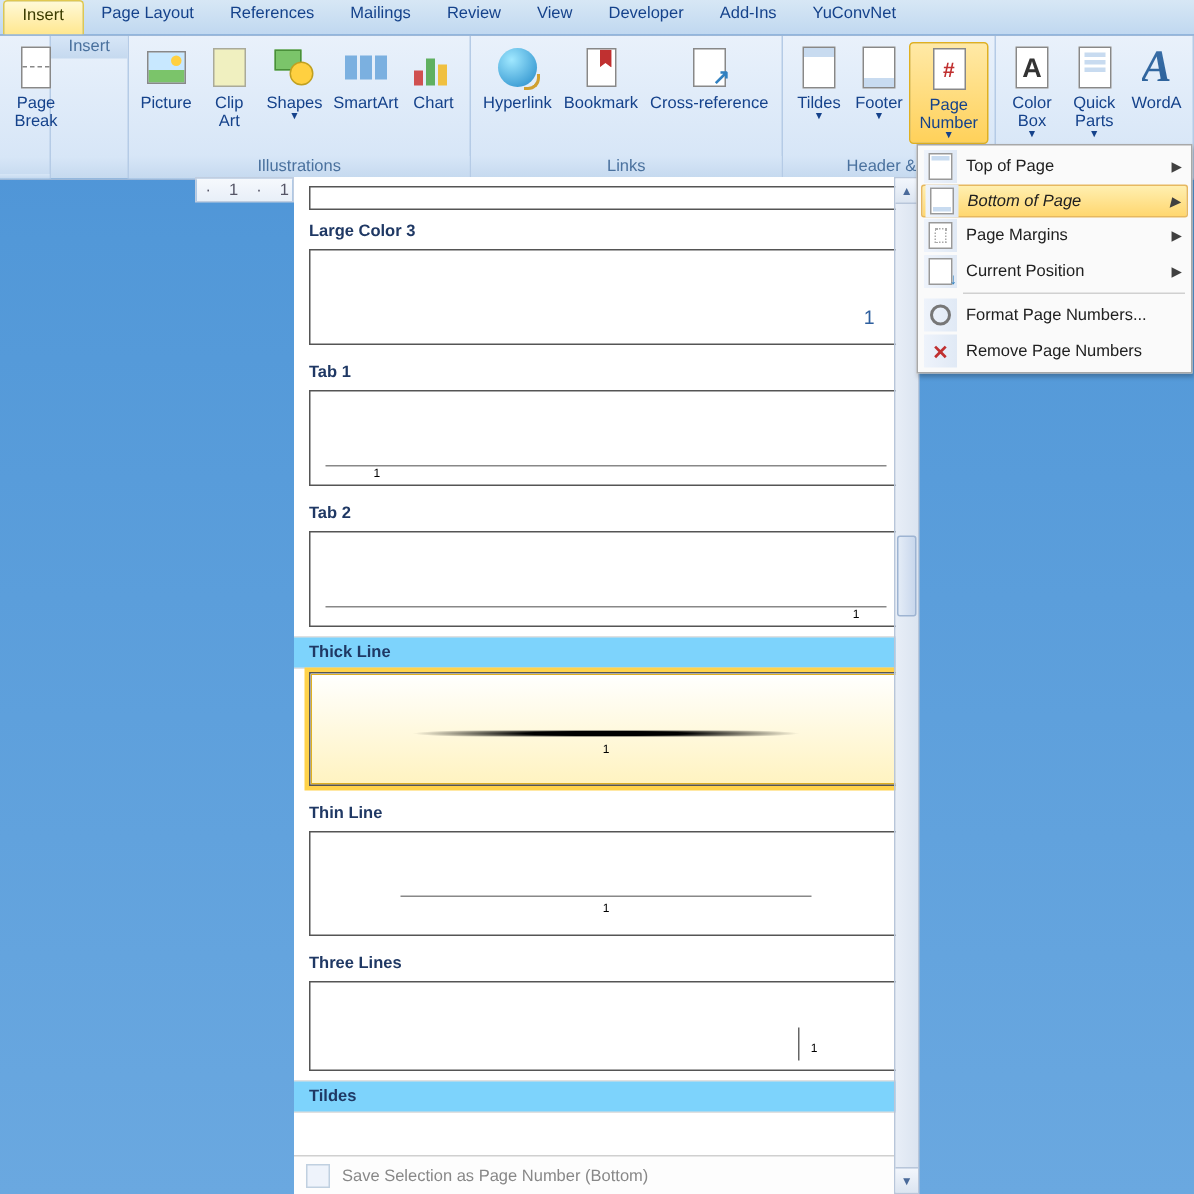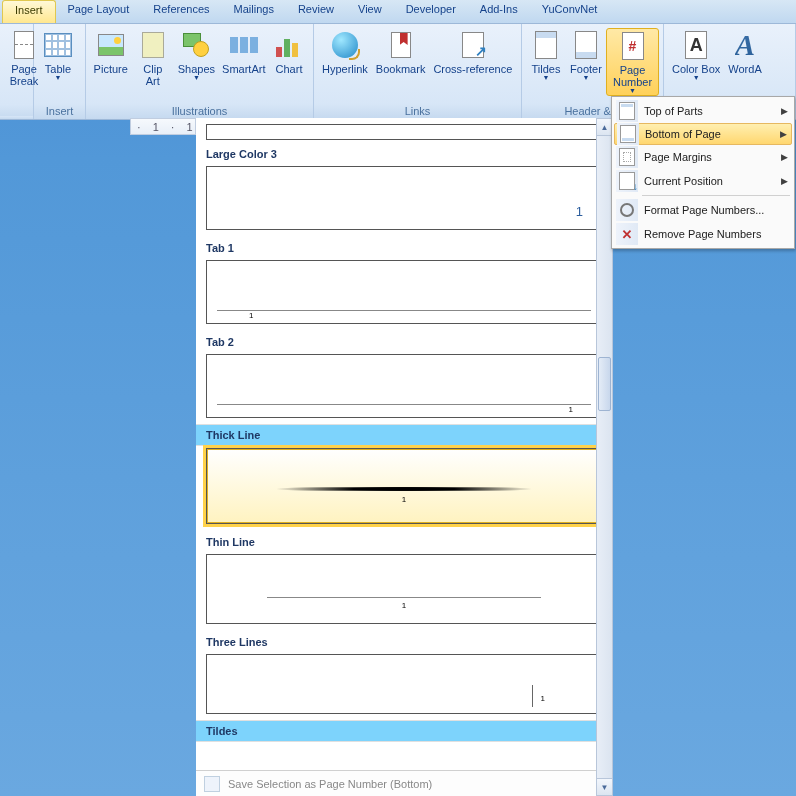--- a/index.html
+++ b/index.html
@@ -52,21 +52,21 @@
 .i-qp{width:22px;height:28px;border:1px solid #888;background:#fff;}
 .i-qp:before{content:"";display:block;margin:3px;height:3px;background:#c8dbf0;box-shadow:0 5px #c8dbf0,0 10px #c8dbf0;}
 .i-wa{font-size:30px;font-style:italic;font-family:"Times New Roman",serif;font-weight:bold;background:linear-gradient(#3a6fa8,#2a5f98);-webkit-background-clip:text;color:transparent;}
 
 
 .menu { position:absolute; top:96px; left:611px; width:184px; background:#fafafa; border:1px solid #a8a8a8; box-shadow:1px 2px 3px rgba(0,0,0,0.25); z-index:20; padding:2px; }
 .menu-row { display:flex; align-items:center; height:24px; padding:0 4px 0 2px; }
 .menu-row .mico { width:22px; height:22px; display:flex; align-items:center; justify-content:center; margin-right:6px; background:linear-gradient(to right,#eef3fb,#e0e9f5); }
 .menu-row .mlbl { flex:1; color:#202020; }
 .menu-row .arr { font-size:9px; color:#404040; }
-.menu-row.sel { background:linear-gradient(to bottom,#ffefb0,#ffd770); border:1px solid #e6b860; border-radius:2px; height:22px; }
+.menu-row.sel { background:linear-gradient(to bottom,#ffefb0,#ffd770); border:1px solid #e6b860; border-radius:2px; height:22px;font-style:italic; }
 .menu-sep { height:1px; background:#d0d0d0; margin:2px 2px 2px 28px; }
 .mico .mini{width:16px;height:18px;border:1px solid #999;background:#fff;position:relative;}
 .mico .mini.top:before{content:"";position:absolute;top:1px;left:1px;right:1px;height:3px;background:#c8dbf0;}
 .mico .mini.bot:before{content:"";position:absolute;bottom:1px;left:1px;right:1px;height:3px;background:#c8dbf0;}
 .mico .mini.mar:before{content:"";position:absolute;inset:3px;border:1px dotted #aaa;}
 .mico .mini.cur:after{content:"↓";position:absolute;right:-4px;bottom:-3px;font-size:10px;color:#3080c0;}
 .mico .del{color:#c03030;font-weight:bold;font-size:13px;}
 .mico .gear{width:14px;height:14px;border:2px solid #777;border-radius:50%;}
 
 
@@ -127,84 +127,62 @@
         <div class="ico">
             <div class="i-brk"></div>
           </div>
         <div class="lbl">Page Break</div>
       </div>
     </div>
     <div class="group-title"></div>
   </div>
 
   <div class="group" style="width:52px">
-    <div class="group-body">
-      <div class="ritem">
-        <div class="ico">
-            <div class="i-tbl">
-              <span></span>
-              <span></span>
-              <span></span>
-              <span></span>
-              <span></span>
-              <span></span>
-              <span></span>
-              <span></span>
-              <span></span>
+    <div class="group-title">Insert</div>
+  </div>
+
+  <div class="group" style="width:228px">
+    <div class="group-body">
+      <div class="ritem">
+          <div class="ico">
+            <div class="i-pic"></div>
+          </div>
+          <div class="lbl">Picture</div>
+        </div>
+      <div class="ritem">
+          <div class="ico">
+            <div class="i-clip"></div>
+          </div>
+          <div class="lbl">Clip Art</div>
+        </div>
+      <div class="ritem">
+          <div class="ico">
+            <div class="i-shp"></div>
+          </div>
+          <div class="lbl">Shapes</div>
+          <div class="dd">▼</div>
+        </div>
+      <div class="ritem">
+          <div class="ico">
+            <div class="i-sma">
               <span></span>
               <span></span>
               <span></span>
             </div>
           </div>
-        <div class="lbl">Table</div>
-        <div class="dd">▼</div>
-      </div>
-    </div>
-    <div class="group-title">Insert</div>
-  </div>
-
-  <div class="group" style="width:228px">
-    <div class="group-body">
-      <div class="ritem">
-          <div class="ico">
-            <div class="i-pic"></div>
-          </div>
-          <div class="lbl">Picture</div>
-        </div>
-      <div class="ritem">
-          <div class="ico">
-            <div class="i-clip"></div>
-          </div>
-          <div class="lbl">Clip Art</div>
-        </div>
-      <div class="ritem">
-          <div class="ico">
-            <div class="i-shp"></div>
-          </div>
-          <div class="lbl">Shapes</div>
-          <div class="dd">▼</div>
-        </div>
-      <div class="ritem">
-          <div class="ico">
-            <div class="i-sma">
+          <div class="lbl">SmartArt</div>
+        </div>
+      <div class="ritem">
+          <div class="ico">
+            <div class="i-cht">
               <span></span>
               <span></span>
               <span></span>
             </div>
           </div>
-          <div class="lbl">SmartArt</div>
-        </div>
-      <div class="ritem">
-          <div class="ico">
-            <div class="i-cht">
-              <span></span>
-              <span></span>
-              <span></span>
-            </div>
-          </div>
           <div class="lbl">Chart</div>
         </div>
     </div>
     <div class="group-title">Illustrations</div>
   </div>
 
   <div class="group" style="width:208px">
     <div class="group-body">
       <div class="ritem">
           <div class="ico">
@@ -255,20 +233,27 @@
     <div class="group-title">Header &amp; F</div>
   </div>
 
   <div class="group" style="flex:1">
     <div class="group-body">
       <div class="ritem">
           <div class="ico">
             <div class="i-txt"></div>
           </div>
           <div class="lbl">Color Box</div>
+          <div class="dd">▼</div>
+        </div>
+      <div class="ritem">
+          <div class="ico">
+            <div class="i-qp"></div>
+          </div>
+          <div class="lbl">Quick Parts</div>
           <div class="dd">▼</div>
         </div>
       <div class="ritem">
           <div class="ico">
             <div class="i-wa">A</div>
           </div>
           <div class="lbl">WordA</div>
         </div>
     </div>
     <div class="group-title"></div>
@@ -280,21 +265,21 @@
   <span>1</span>
   <span>·</span>
   <span>1</span>
 </div>
 
 <div class="menu">
   <div class="menu-row">
     <div class="mico">
         <div class="mini top"></div>
       </div>
-    <div class="mlbl">Top of Parts</div>
+    <div class="mlbl">Top of Page</div>
     <div class="arr">▶</div>
   </div>
   <div class="menu-row sel">
     <div class="mico">
         <div class="mini bot"></div>
       </div>
     <div class="mlbl">Bottom of Page</div>
     <div class="arr">▶</div>
   </div>
   <div class="menu-row">

